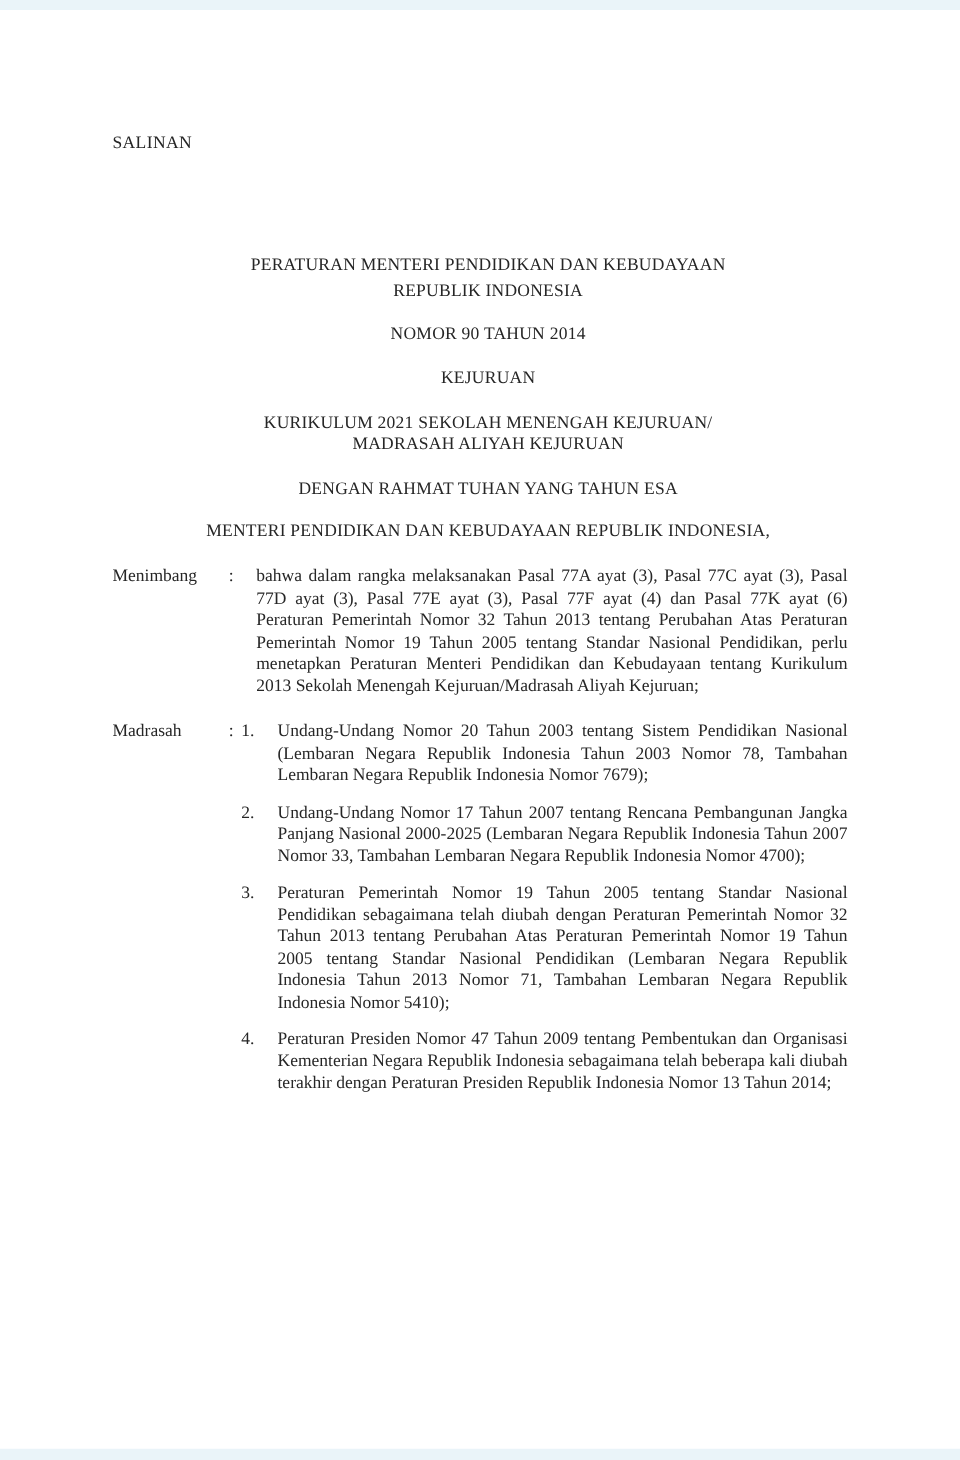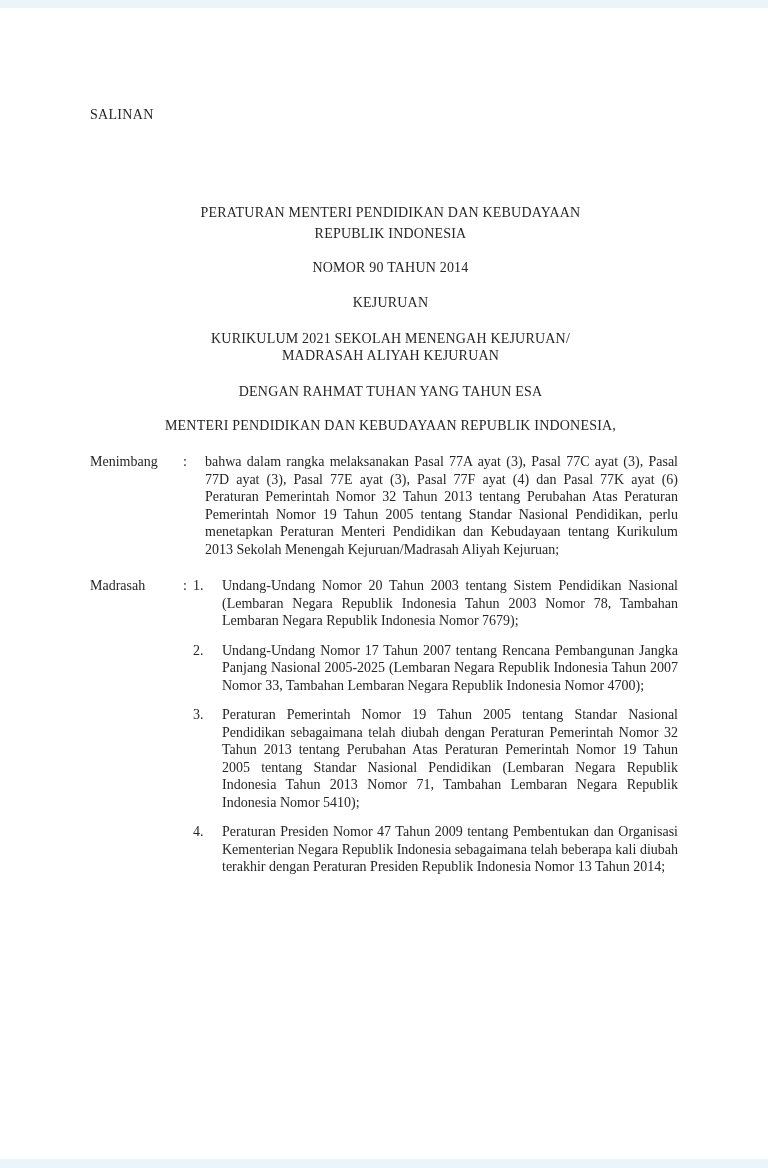--- a/index.html
+++ b/index.html
@@ -100,21 +100,21 @@
       <div class="row-colon narrow">:</div>
       <div class="row-content">
 
         <div class="ref-item">
           <div class="ref-num">1.</div>
           <div class="ref-text justify">Undang-Undang Nomor 20 Tahun 2003 tentang Sistem Pendidikan Nasional (Lembaran Negara Republik Indonesia Tahun 2003 Nomor 78, Tambahan Lembaran Negara Republik Indonesia Nomor 7679);</div>
         </div>
 
         <div class="ref-item">
           <div class="ref-num">2.</div>
-          <div class="ref-text justify">Undang-Undang Nomor 17 Tahun 2007 tentang Rencana Pembangunan Jangka Panjang Nasional 2005-2025 (Lembaran Negara Republik Indonesia Tahun 2007 Nomor 33, Tambahan Lembaran Negara Republik Indonesia Nomor 4700);</div>
+          <div class="ref-text justify">Undang-Undang Nomor 17 Tahun 2007 tentang Rencana Pembangunan Jangka Panjang Nasional 2000-2025 (Lembaran Negara Republik Indonesia Tahun 2007 Nomor 33, Tambahan Lembaran Negara Republik Indonesia Nomor 4700);</div>
         </div>
 
         <div class="ref-item">
           <div class="ref-num">3.</div>
           <div class="ref-text justify">Peraturan Pemerintah Nomor 19 Tahun 2005 tentang Standar Nasional Pendidikan sebagaimana telah diubah dengan Peraturan Pemerintah Nomor 32 Tahun 2013 tentang Perubahan Atas Peraturan Pemerintah Nomor 19 Tahun 2005 tentang Standar Nasional Pendidikan (Lembaran Negara Republik Indonesia Tahun 2013 Nomor 71, Tambahan Lembaran Negara Republik Indonesia Nomor 5410);</div>
         </div>
 
         <div class="ref-item">
           <div class="ref-num">4.</div>
           <div class="ref-text justify">Peraturan Presiden Nomor 47 Tahun 2009 tentang Pembentukan dan Organisasi Kementerian Negara Republik Indonesia sebagaimana telah beberapa kali diubah terakhir dengan Peraturan Presiden Republik Indonesia Nomor 13 Tahun 2014;</div>

